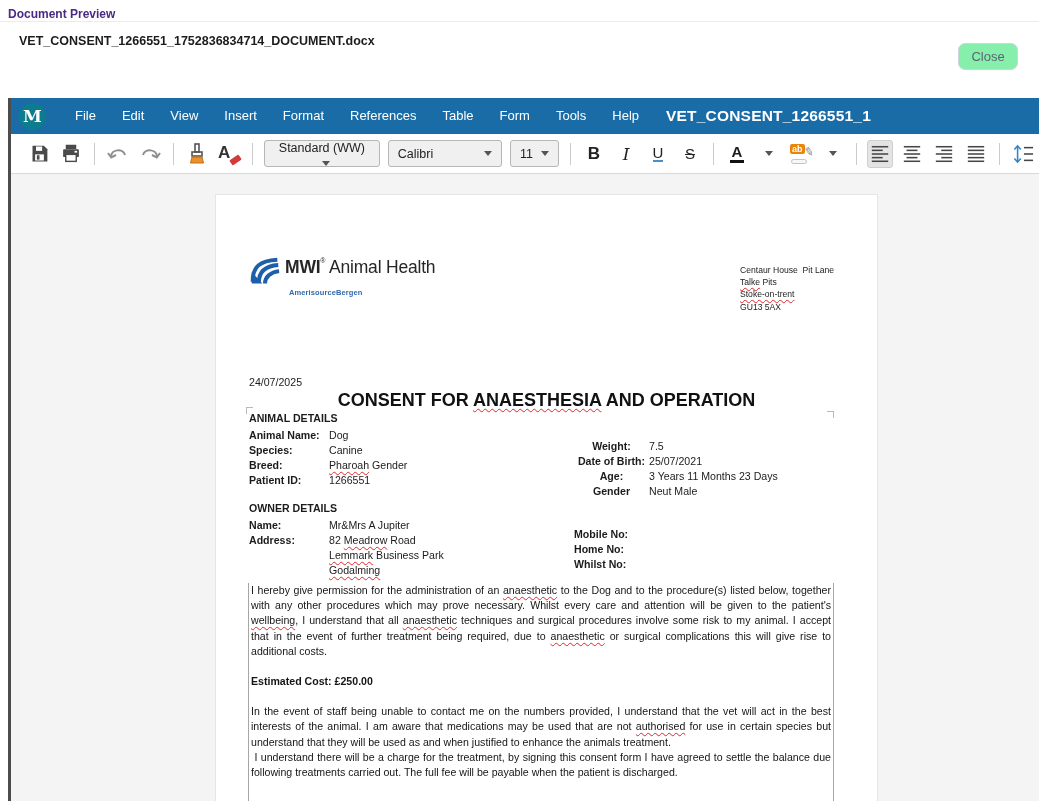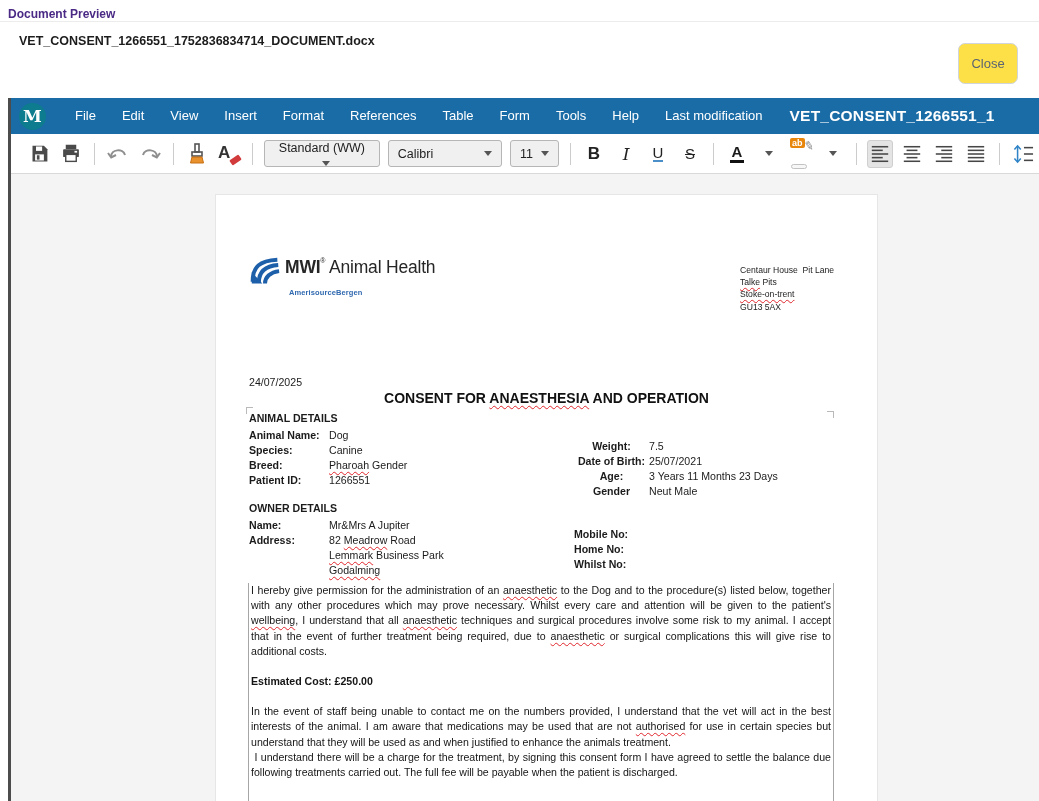--- a/index.html
+++ b/index.html
@@ -3,21 +3,21 @@
 <meta charset="utf-8">
 <style>
   * { margin:0; padding:0; box-sizing:border-box; }
   html,body { width:1039px; height:801px; background:#fff; font-family:"Liberation Sans", sans-serif; overflow:hidden; }
 
   
   .preview-header { height:22px; padding:4px 8px 0; border-bottom:1px solid #ececec; }
   .preview-title { color:#4a2a85; font-size:12px; font-weight:bold; }
   .file-row { position:relative; height:76px;margin-left:7px; }
   .filename { position:absolute; left:12px; top:12px; font-size:12.5px; font-weight:600; color:#1c1c1c; }
-  .close-btn { position:absolute; right:21px; top:21px; width:60px; height:41px; background:#fde047;
+  .close-btn { position:absolute; right:21px; top:21px; width:60px; height:27px; background:#86efac;
     border:1px solid #d0d5dd; border-radius:7px; font-size:13px; color:#5b6472; cursor:pointer;
     font-family:"Liberation Sans",sans-serif; }
 
   
   .editor { margin-left:8px; border-left:3px solid #4c4c4c; height:703px; }
 
   .menubar { height:36px; background:#1a6ca6; display:flex; align-items:center; padding-left:8px; }
   .mlogo { width:27px; height:27px; border-radius:50%; background:#0d7c8e; color:#fff;
     font-family:"DejaVu Serif", serif; font-weight:bold; font-size:17px;
     display:flex; align-items:center; justify-content:center; margin-right:16px; }
@@ -30,40 +30,40 @@
   .tbtn.active { background:#e4e4e4; border-color:#cfcfcf; }
   .tsep { width:1px; height:22px; background:#ccc; margin:0 7px; flex:none; }
   .dd { display:flex; align-items:center; justify-content:space-between; background:#f0f0f0; border:1px solid #b6b6b6;
     border-radius:3px; height:27px; padding:0 9px; font-size:12.5px; color:#222; margin:0 4px; cursor:pointer; }
   .caret { width:0; height:0; border-left:4px solid transparent; border-right:4px solid transparent; border-top:5px solid #555; margin-left:8px; }
   .glyph-b { font-size:17px; font-weight:bold; color:#222; }
   .glyph-i { font-size:17px; font-style:italic; font-family:"DejaVu Serif",serif; color:#222; }
   .glyph-u { font-size:15px; color:#222; border-bottom:2px solid #4b8fc9; line-height:1.05; }
   .glyph-s { font-size:15px; color:#222; text-decoration:line-through; }
   .glyph-a { font-size:15px; font-weight:bold; color:#1a1a1a; border-bottom:3px solid #111; line-height:1.05; padding:0 2px; }
-  .hl-wrap { position:relative; width:22px; height:31px; }
+  .hl-wrap { position:relative; width:22px; height:20px; }
   .hl-ab { position:absolute; left:0; top:0; background:#e8860c; color:#fff; font-size:9px; font-weight:bold; padding:0 2px; border-radius:2px; }
   .hl-pencil { position:absolute; right:-2px; top:1px; color:#8a8a8a; font-size:12px; transform:rotate(10deg); }
   .hl-bar { position:absolute; left:1px; bottom:0; width:16px; height:5px; border:1px solid #c2c2c2; border-radius:3px; background:#f7f7f7; }
 
   
   .canvas { position:relative; height:627px; background:#f4f4f4; overflow:hidden; }
   .page { position:absolute; left:204px; top:20px; width:663px; height:700px; background:#fff; border:1px solid #e6e6e6; color:#1b1b1b; }
 
   .logo-block { position:absolute; left:33px; top:62px; }
   .logo-row { display:flex; align-items:flex-start; }
   .logo-text { font-size:17.5px; color:#262626; margin-left:4px; letter-spacing:-.2px; }
   .logo-text b { font-weight:bold; }
   .logo-tm { font-size:7px; vertical-align:top; }
   .subbrand { color:#3069b0; font-weight:bold; font-size:7.5px; margin:1px 0 0 40px; letter-spacing:.1px; }
 
   .addr { position:absolute; left:524px; top:69px; font-size:8.6px; line-height:12.2px; color:#222; }
   .doc-date { position:absolute; left:33px; top:181px; font-size:10.6px; }
   .doc-title { }
-  .consent-title { position:absolute; left:0; width:100%; top:195px; text-align:center; font-size:14px; font-weight:bold; color:#111; }
+  .consent-title { position:absolute; left:0; width:100%; top:195px; text-align:center; font-size:18px; font-weight:bold; color:#111; }
 
   .cm { position:absolute; width:7px; height:7px; }
   .cm-tl { left:30px; top:212px; border-left:1px solid #b9b9b9; border-top:1px solid #b9b9b9; }
   .cm-tr { left:611px; top:216px; border-right:1px solid #b9b9b9; border-top:1px solid #b9b9b9; }
 
   .sect-heading { font-weight:bold; font-size:10.6px; }
   .fields { position:absolute; font-size:10.6px; line-height:15px; }
   .frow .flabel { display:inline-block; font-weight:bold; }
   .fields.a-left { left:33px; top:216px; }
   .fields.a-left .flabel { width:80px; }
@@ -104,21 +104,20 @@
     <span class="menuitem">File</span>
     <span class="menuitem">Edit</span>
     <span class="menuitem">View</span>
     <span class="menuitem">Insert</span>
     <span class="menuitem">Format</span>
     <span class="menuitem">References</span>
     <span class="menuitem">Table</span>
     <span class="menuitem">Form</span>
     <span class="menuitem">Tools</span>
     <span class="menuitem">Help</span>
-    <span class="menuitem">Last modification</span>
     <span class="doc-title">VET_CONSENT_1266551_1</span>
   </div>
 
   <div class="toolbar">
     <div class="tbtn">
       <span>
         <svg width="21" height="21" viewBox="0 0 24 24">
             <path d="M4 3h13l4 4v14H4z" fill="#4a4a4a"></path>
             <rect x="8" y="4" width="7" height="5" fill="#fff"></rect>
             <rect x="7" y="13" width="10" height="7" fill="#fff"></rect>

